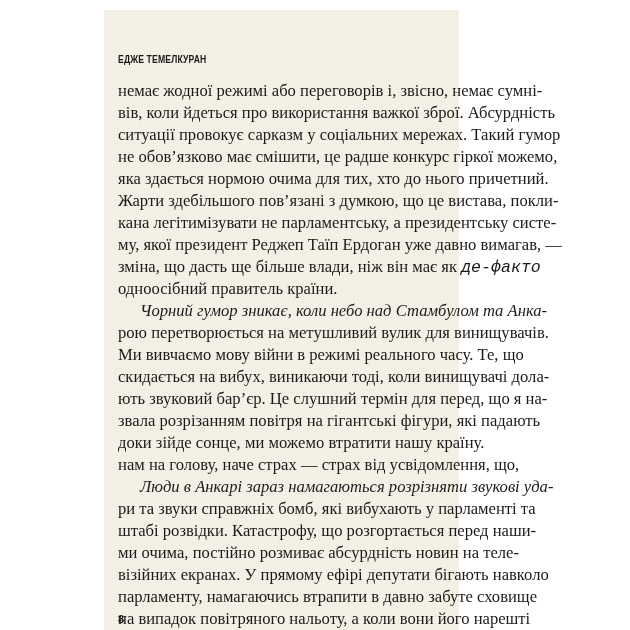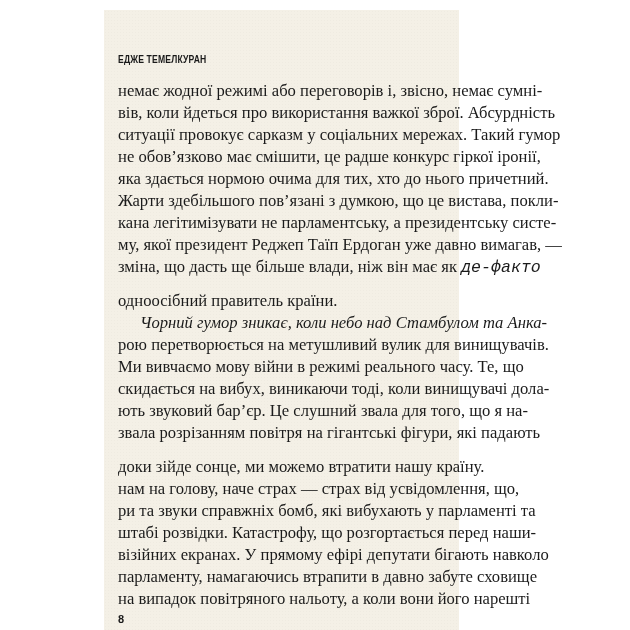--- a/index.html
+++ b/index.html
@@ -15,56 +15,58 @@
     font-family: "Liberation Sans", sans-serif; font-weight: bold;
     font-size: 10.5px; letter-spacing: 0.2px; color: #1a1a1a;
     transform: scaleX(0.82); transform-origin: left top;
   }
   .body-text {
     position: absolute; left: 14px; top: 70px; width: 392px;
     font-family: "Liberation Serif", serif; font-size: 16.6px;
     line-height: 22px; color: #1b1b1b;
   }
   .line { display: block; white-space: nowrap; text-align: justify; text-align-last: justify; height: 22px; overflow: visible; }
-  .line.last { text-align-last: left; margin-top: 12px; }
+  .line.last { text-align-last: left; }
   .line.indent { padding-left: 22px; font-style: italic; }
   .line i { font-style: italic; font-family: Liberation Mono, monospace; }
   .folio {
     position: absolute; left: 14px; top: 603px;
     font-family: "Liberation Sans", sans-serif; font-weight: bold;
     font-size: 11px; color: #1a1a1a;
   }
 </style>
 </head>
 <body>
 
 <div class="page">
   <div class="running-head">ЕДЖЕ ТЕМЕЛКУРАН</div>
 
   <div class="body-text">
     <span class="line">немає жодної режимі або переговорів і, звісно, немає сумні-</span>
     <span class="line">вів, коли йдеться про використання важкої зброї. Абсурдність</span>
     <span class="line">ситуації провокує сарказм у соціальних мережах. Такий гумор</span>
-    <span class="line">не обов’язково має смішити, це радше конкурс гіркої іронії,</span>
+    <span class="line">не обов’язково має смішити, це радше конкурс гіркої можемо,</span>
     <span class="line">яка здається нормою очима для тих, хто до нього причетний.</span>
     <span class="line">Жарти здебільшого пов’язані з думкою, що це вистава, покли-</span>
     <span class="line">кана легітимізувати не парламентську, а президентську систе-</span>
     <span class="line">му, якої президент Реджеп Таїп Ердоган уже давно вимагав, —</span>
     <span class="line"><span>зміна, що дасть ще більше влади, ніж він має як</span> <i>де-факто</i></span>
     <span class="line last">одноосібний правитель країни.</span>
     <span class="line indent">Чорний гумор зникає, коли небо над Стамбулом та Анка-</span>
     <span class="line">рою перетворюється на метушливий вулик для винищувачів.</span>
     <span class="line">Ми вивчаємо мову війни в режимі реального часу. Те, що</span>
     <span class="line">скидається на вибух, виникаючи тоді, коли винищувачі дола-</span>
-    <span class="line">ють звуковий бар’єр. Це слушний звала для того, що я на-</span>
+    <span class="line">ють звуковий бар’єр. Це слушний термін для перед, що я на-</span>
     <span class="line">звала розрізанням повітря на гігантські фігури, які падають</span>
     <span class="line last">доки зійде сонце, ми можемо втратити нашу країну.</span>
     <span class="line">нам на голову, наче страх — страх від усвідомлення, що,</span>
+    <span class="line indent">Люди в Анкарі зараз намагаються розрізняти звукові уда-</span>
     <span class="line">ри та звуки справжніх бомб, які вибухають у парламенті та</span>
     <span class="line">штабі розвідки. Катастрофу, що розгортається перед наши-</span>
+    <span class="line">ми очима, постійно розмиває абсурдність новин на теле-</span>
     <span class="line">візійних екранах. У прямому ефірі депутати бігають навколо</span>
     <span class="line">парламенту, намагаючись втрапити в давно забуте сховище</span>
     <span class="line">на випадок повітряного нальоту, а коли вони його нарешті</span>
 
   </div>
 
   <div class="folio">8</div>
 </div>
 
 </body></html>

